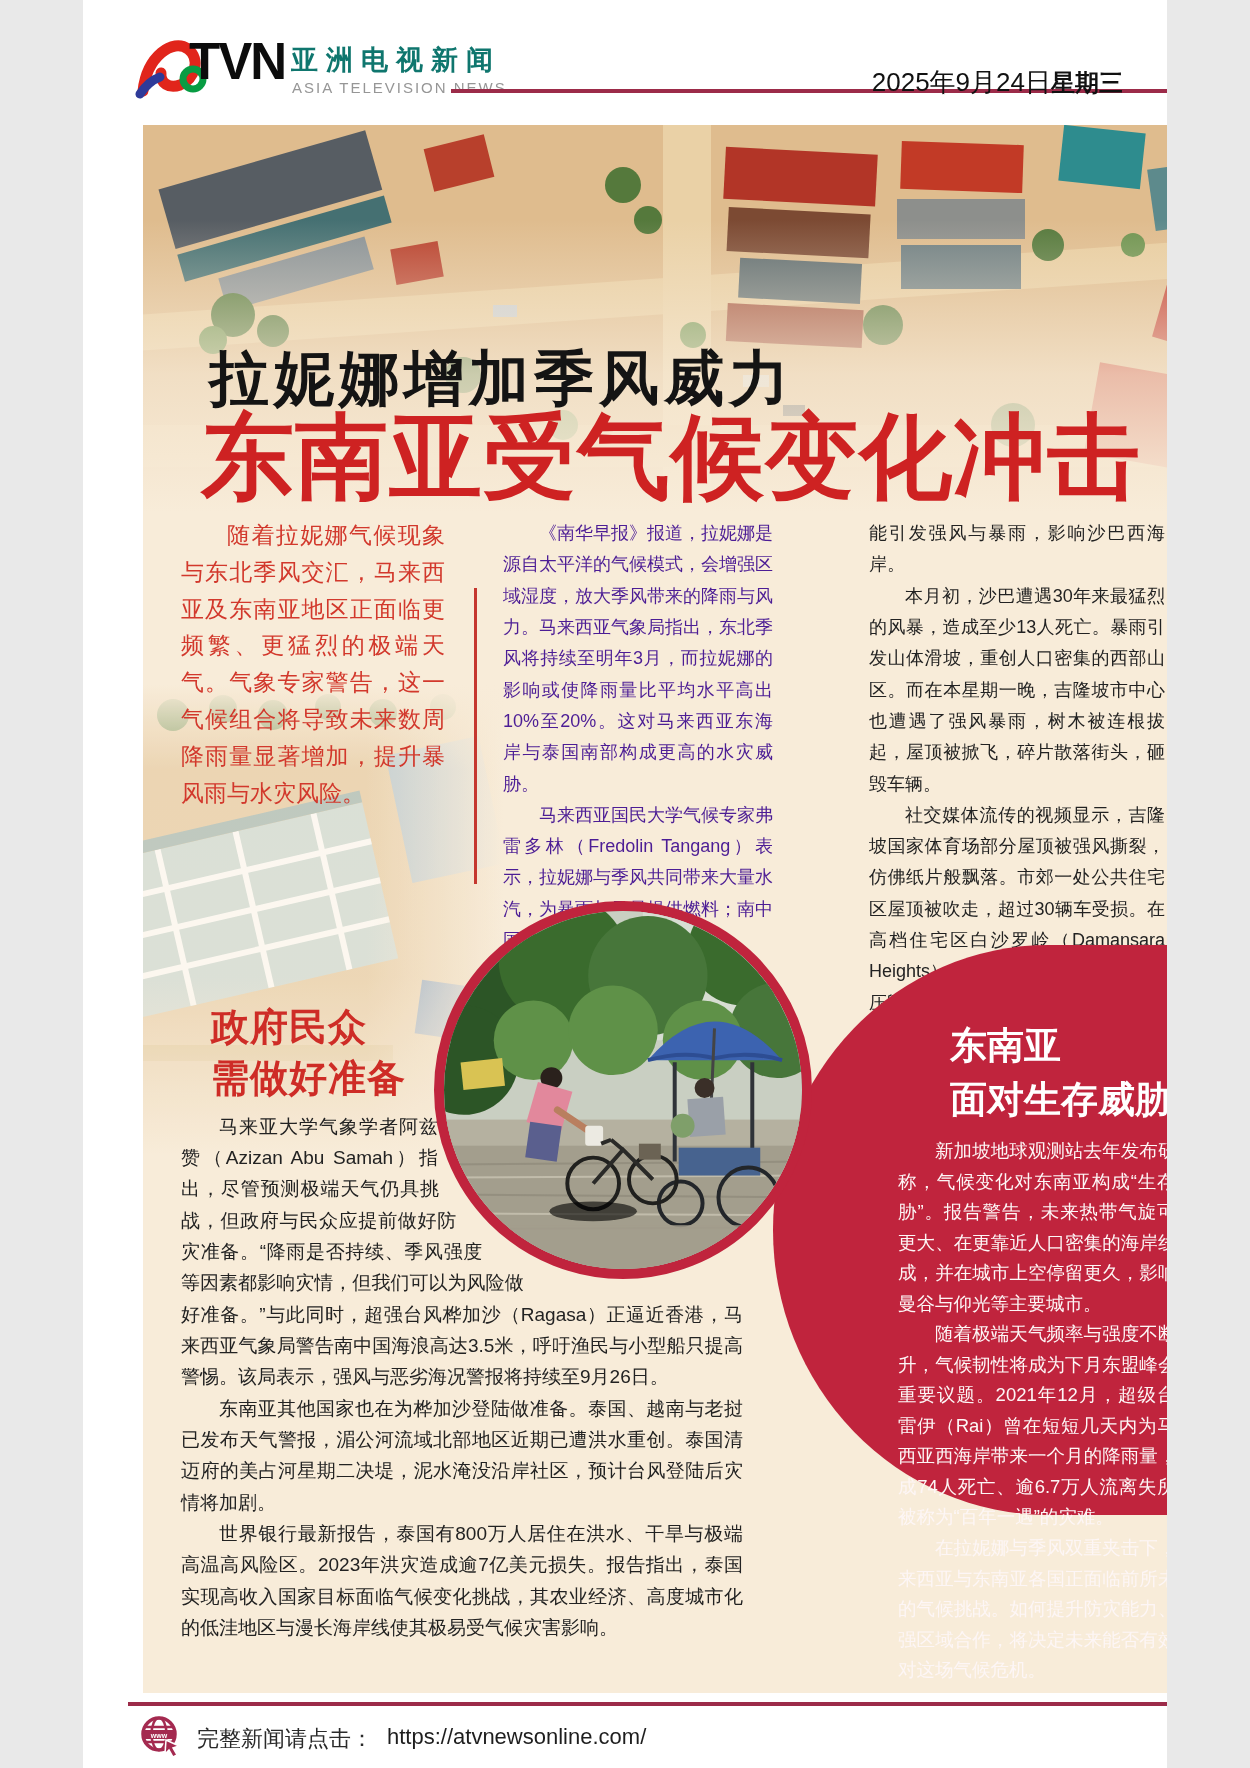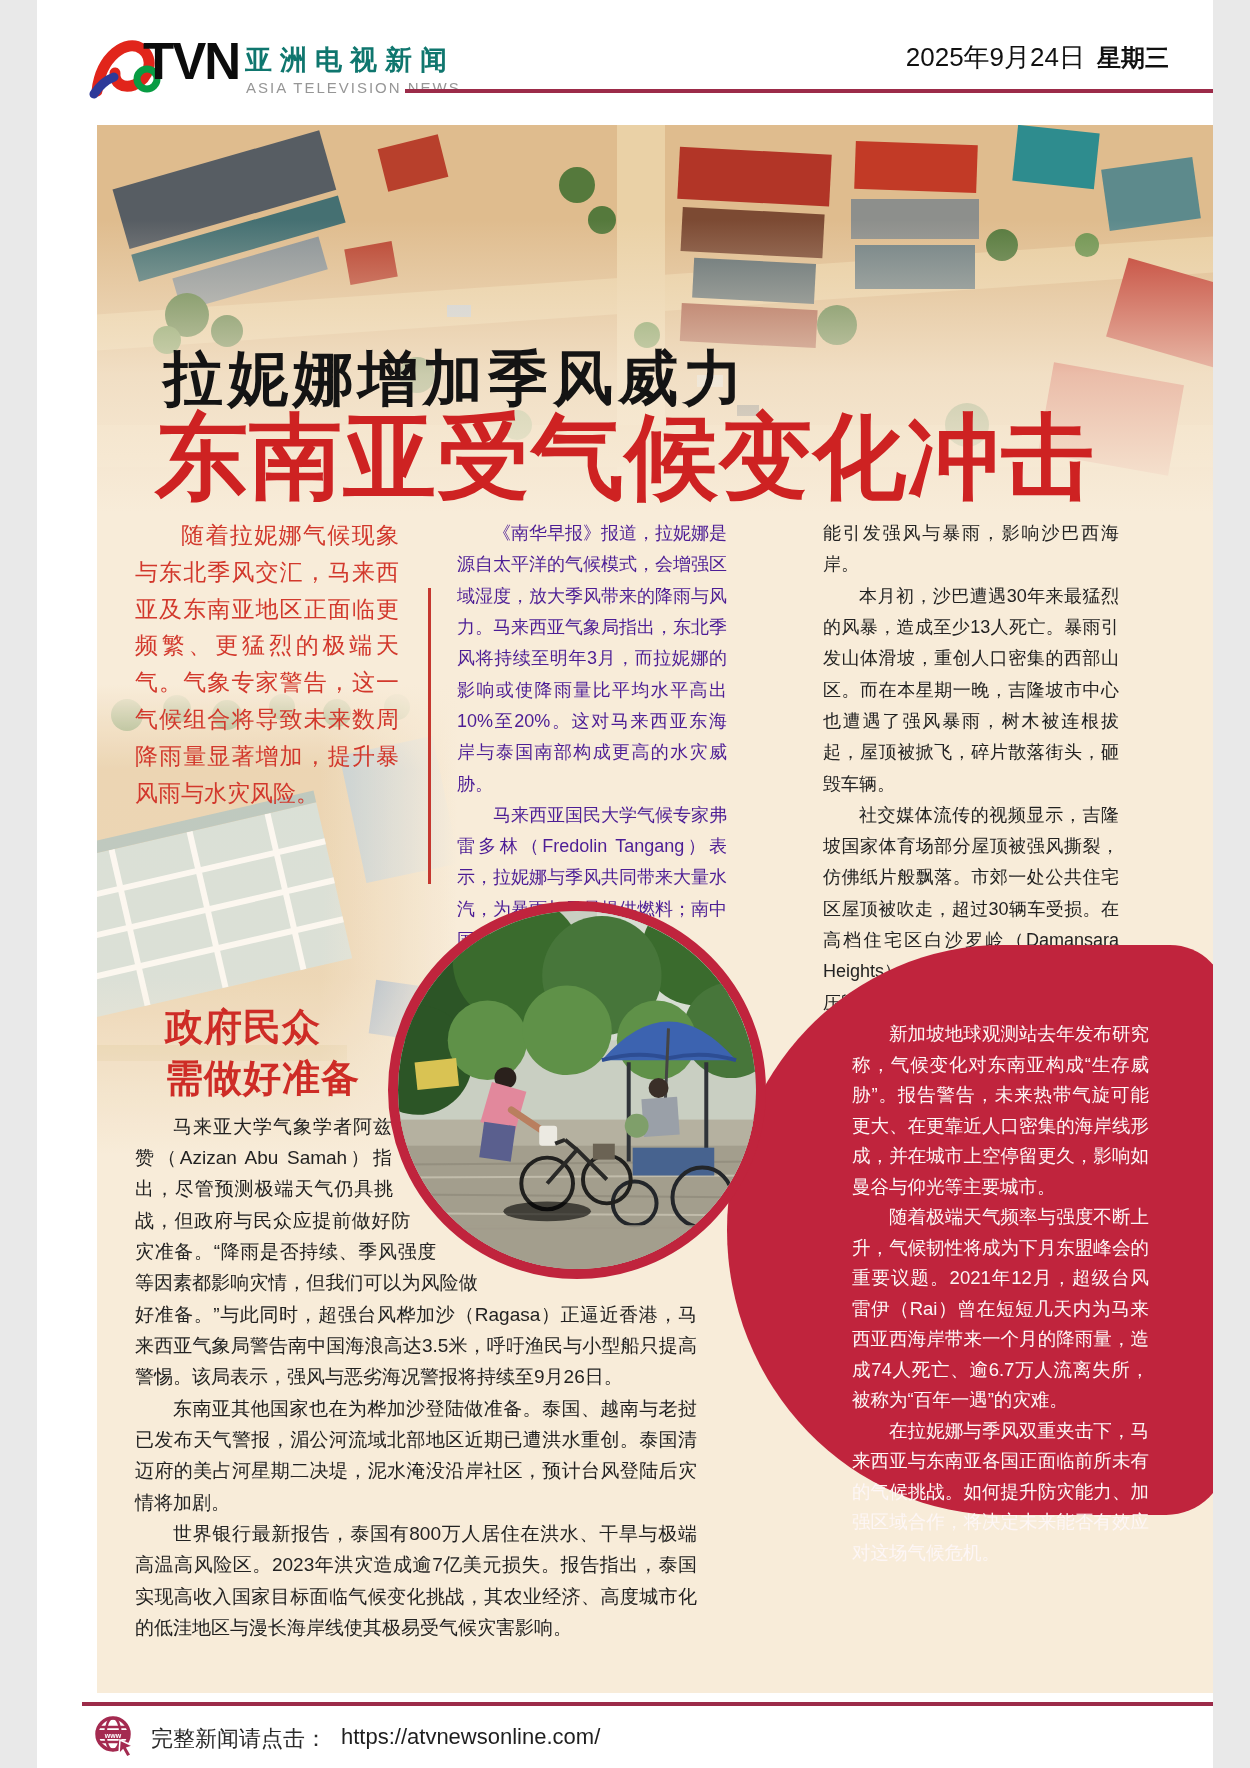--- a/index.html
+++ b/index.html
@@ -1,28 +1,28 @@
 <!DOCTYPE html>
 <html><head>
 <meta charset="utf-8">
 <style>
   html,body{margin:0;padding:0;background:#e9e9e9;}
   .page{
-    position:relative;width:1176px;height:1768px;margin:0 auto;
+    position:relative;width:1084px;height:1768px;margin:0 auto;
     background:#ffffff;overflow:hidden;
     font-family:"Liberation Sans","DejaVu Sans",sans-serif;
     color:#1f1f1f;
   }
   
   .logo-mark{position:absolute;left:50px;top:34px;width:92px;height:66px;}
   .logo-tvn{position:absolute;left:106px;top:36px;font-size:51px;font-weight:800;letter-spacing:-2px;color:#0c0c0c;line-height:1;}
   .logo-cn{position:absolute;left:208px;top:44px;font-size:27px;font-weight:700;letter-spacing:8px;color:#0f766e;line-height:1.2;}
   .logo-en{position:absolute;left:209px;top:79px;font-size:15px;letter-spacing:2px;color:#969696;}
   .header-rule{position:absolute;left:368px;top:89px;width:838px;height:4px;background:#9c2b49;}
-  .date-wrap{position:absolute;right:44px;top:40px;display:flex;align-items:baseline;gap:12px;text-align:center;}
+  .date-wrap{position:absolute;right:44px;top:65px;display:flex;align-items:baseline;text-align:center;}
   .date-txt{font-size:26px;color:#111;}
   .weekday-txt{font-size:24px;font-weight:800;color:#111;}
   
   .paper{position:absolute;left:60px;top:125px;width:1130px;height:1568px;background:#f8ecd9;overflow:hidden;}
   .hero{position:absolute;left:0;top:0;width:1130px;height:430px;}
   .hero svg{display:block;width:100%;height:100%;}
   .ghost{position:absolute;left:0;top:560px;width:360px;height:470px;opacity:.85;}
   .ghost svg{display:block;width:100%;height:100%;}
   .kicker{position:absolute;left:66px;top:214px;font-size:60px;font-weight:900;letter-spacing:5px;color:#141414;z-index:3;white-space:nowrap;}
   .big-title{position:absolute;left:58px;top:284px;font-size:93px;font-weight:900;letter-spacing:1px;color:#ce2222;z-index:3;white-space:nowrap;line-height:1.05;}
@@ -187,20 +187,22 @@
       <p class="p indent">马来西亚国民大学气候专家弗雷多林（Fredolin Tangang）表示，拉妮娜与季风共同带来大量水汽，为暴雨与风暴提供燃料；南中国海北部的台风也可</p>
     </div>
 
     <div class="colright">
       <p class="p">能引发强风与暴雨，影响沙巴西海岸。</p>
       <p class="p indent">本月初，沙巴遭遇30年来最猛烈的风暴，造成至少13人死亡。暴雨引发山体滑坡，重创人口密集的西部山区。而在本星期一晚，吉隆坡市中心也遭遇了强风暴雨，树木被连根拔起，屋顶被掀飞，碎片散落街头，砸毁车辆。</p>
       <p class="p indent">社交媒体流传的视频显示，吉隆坡国家体育场部分屋顶被强风撕裂，仿佛纸片般飘落。市郊一处公共住宅区屋顶被吹走，超过30辆车受损。在高档住宅区白沙罗岭（Damansara Heights），几十年树龄的雨树倒塌，压毁了商业区的车辆。</p>
     </div>
 
     <div class="blob">
+      <h2><span>东南亚</span><br>
+      <span>面对生存威胁</span></h2>
       <p class="p indent">新加坡地球观测站去年发布研究称，气候变化对东南亚构成“生存威胁”。报告警告，未来热带气旋可能更大、在更靠近人口密集的海岸线形成，并在城市上空停留更久，影响如曼谷与仰光等主要城市。</p>
       <p class="p indent">随着极端天气频率与强度不断上升，气候韧性将成为下月东盟峰会的重要议题。2021年12月，超级台风雷伊（Rai）曾在短短几天内为马来西亚西海岸带来一个月的降雨量，造成74人死亡、逾6.7万人流离失所，被称为“百年一遇”的灾难。</p>
       <p class="p indent">在拉妮娜与季风双重夹击下，马来西亚与东南亚各国正面临前所未有的气候挑战。如何提升防灾能力、加强区域合作，将决定未来能否有效应对这场气候危机。</p>
     </div>
 
     <div class="gov">
       <div class="gov-float"></div>
       <h2><span>政府民众</span><br>
       <span>需做好准备</span></h2>
       <p class="p indent">马来亚大学气象学者阿兹赞（Azizan Abu Samah）指出，尽管预测极端天气仍具挑战，但政府与民众应提前做好防灾准备。“降雨是否持续、季风强度等因素都影响灾情，但我们可以为风险做好准备。”与此同时，超强台风桦加沙（Ragasa）正逼近香港，马来西亚气象局警告南中国海浪高达3.5米，呼吁渔民与小型船只提高警惕。该局表示，强风与恶劣海况警报将持续至9月26日。</p>

